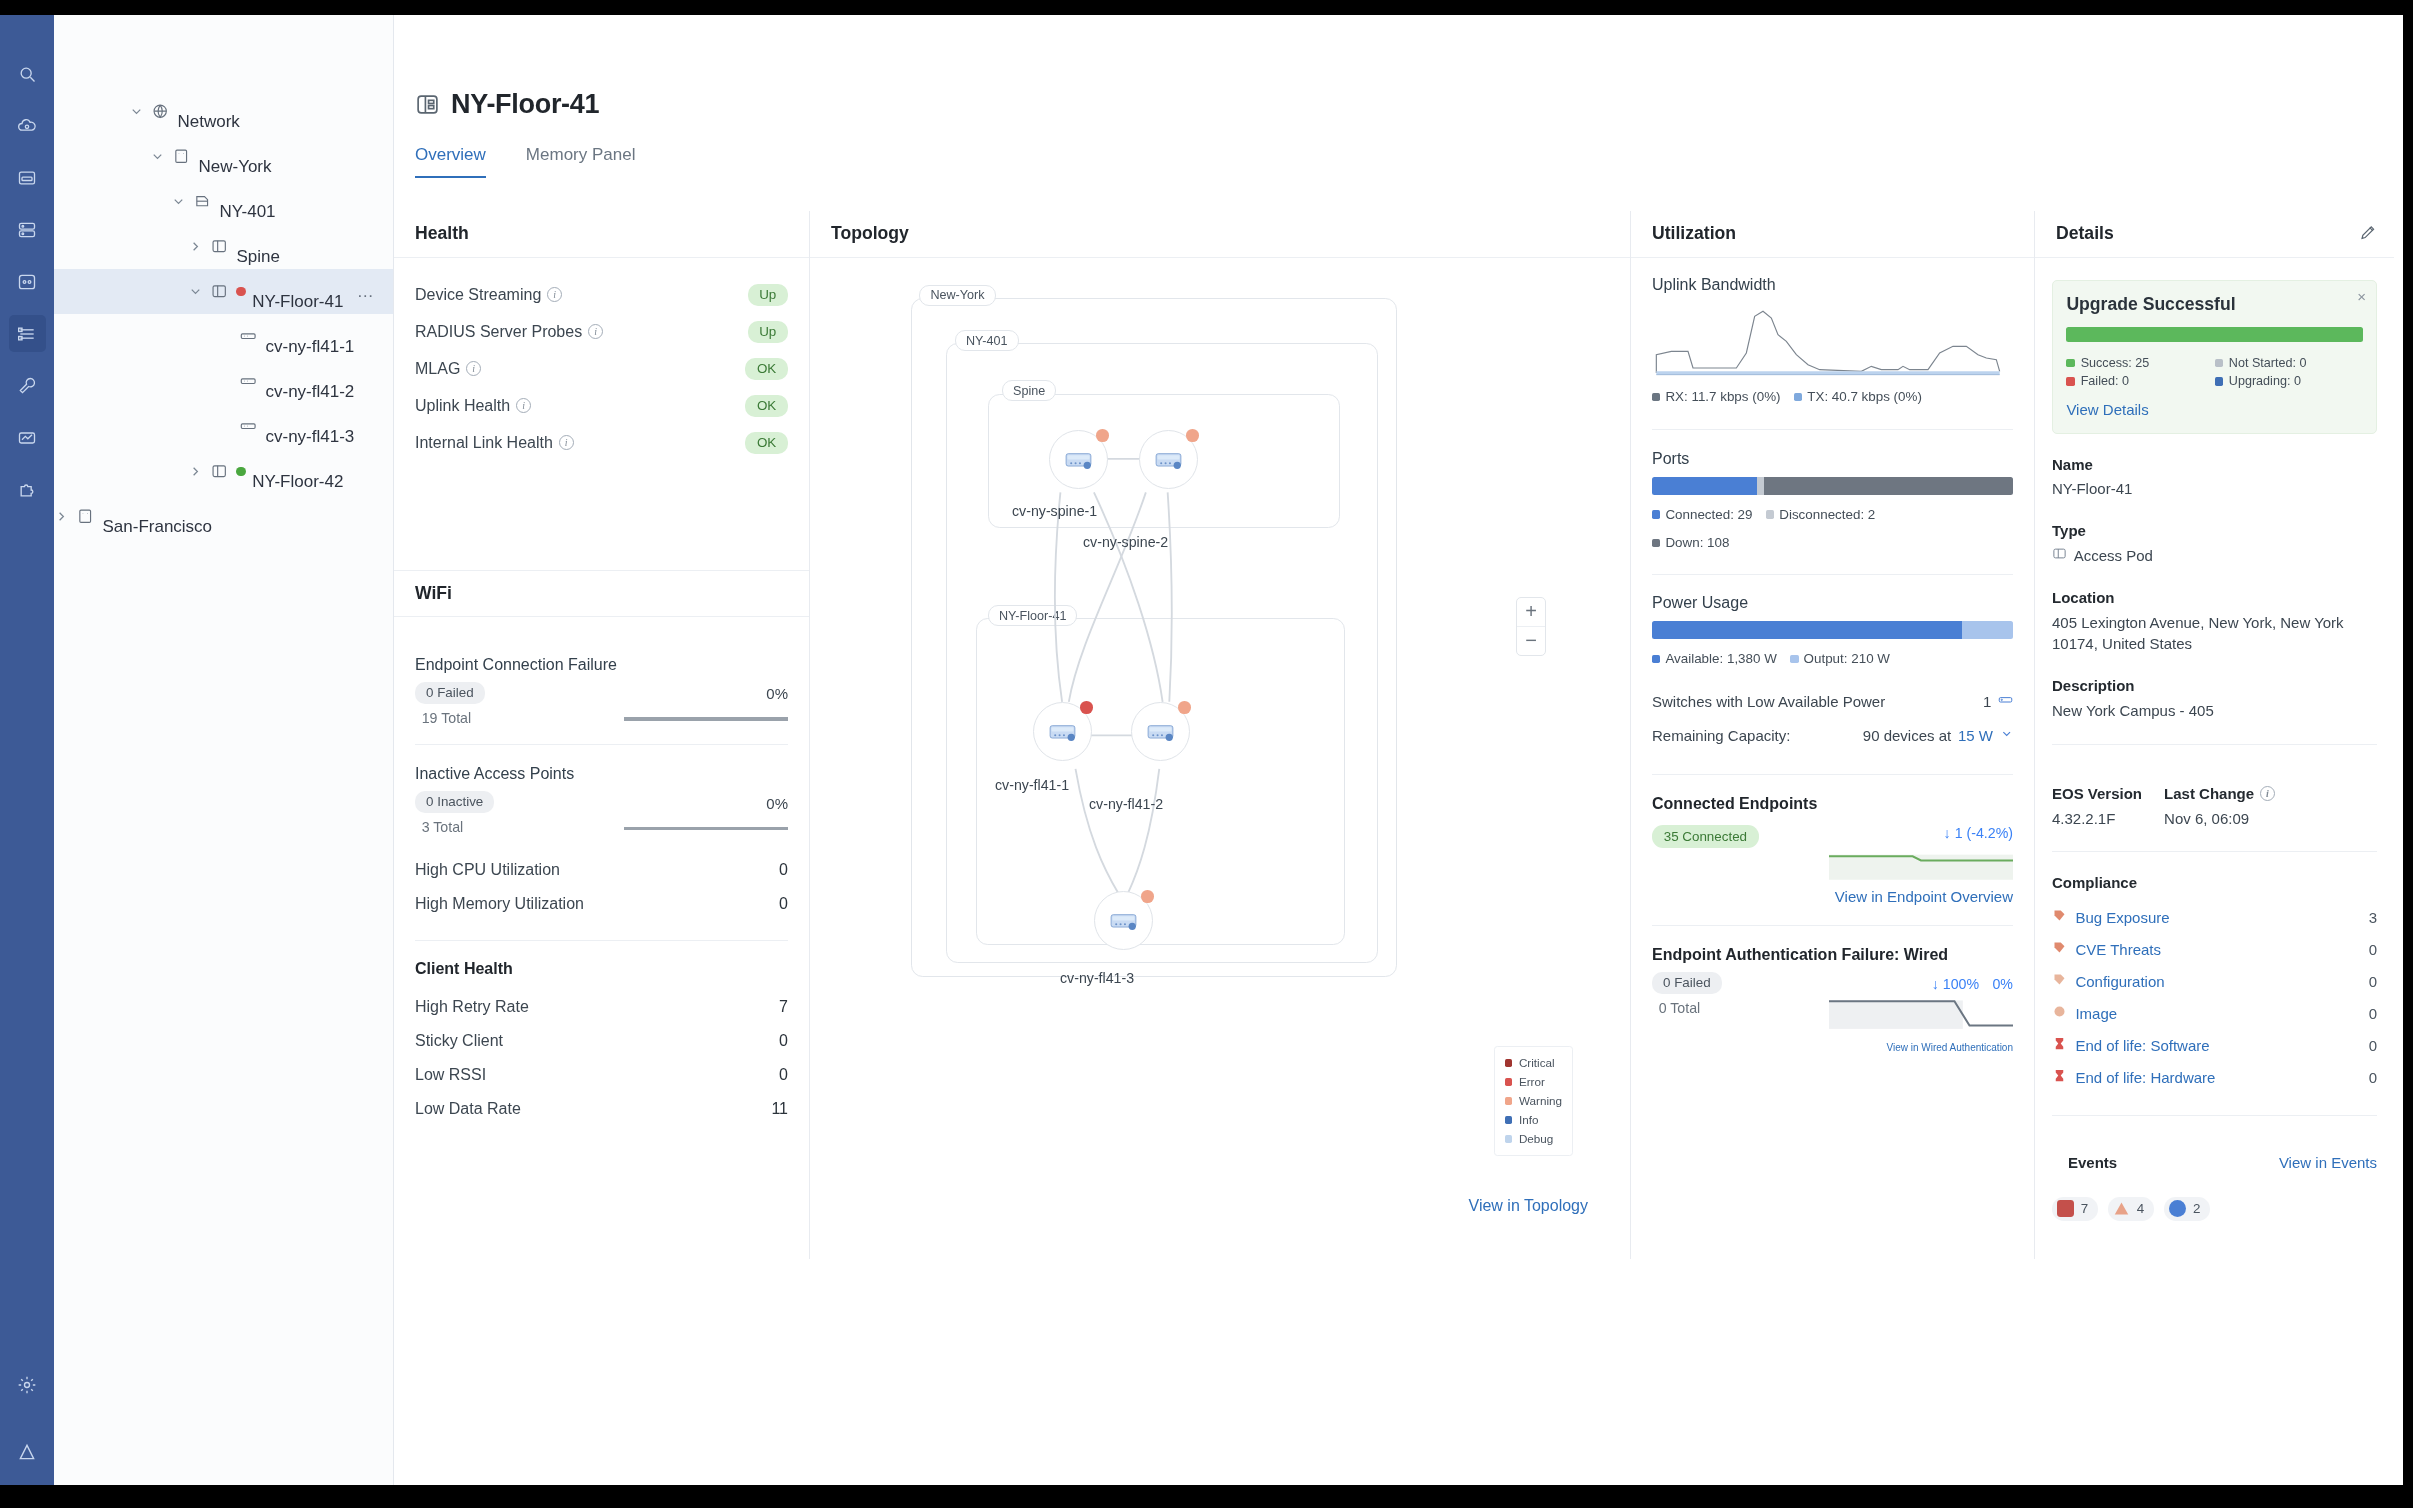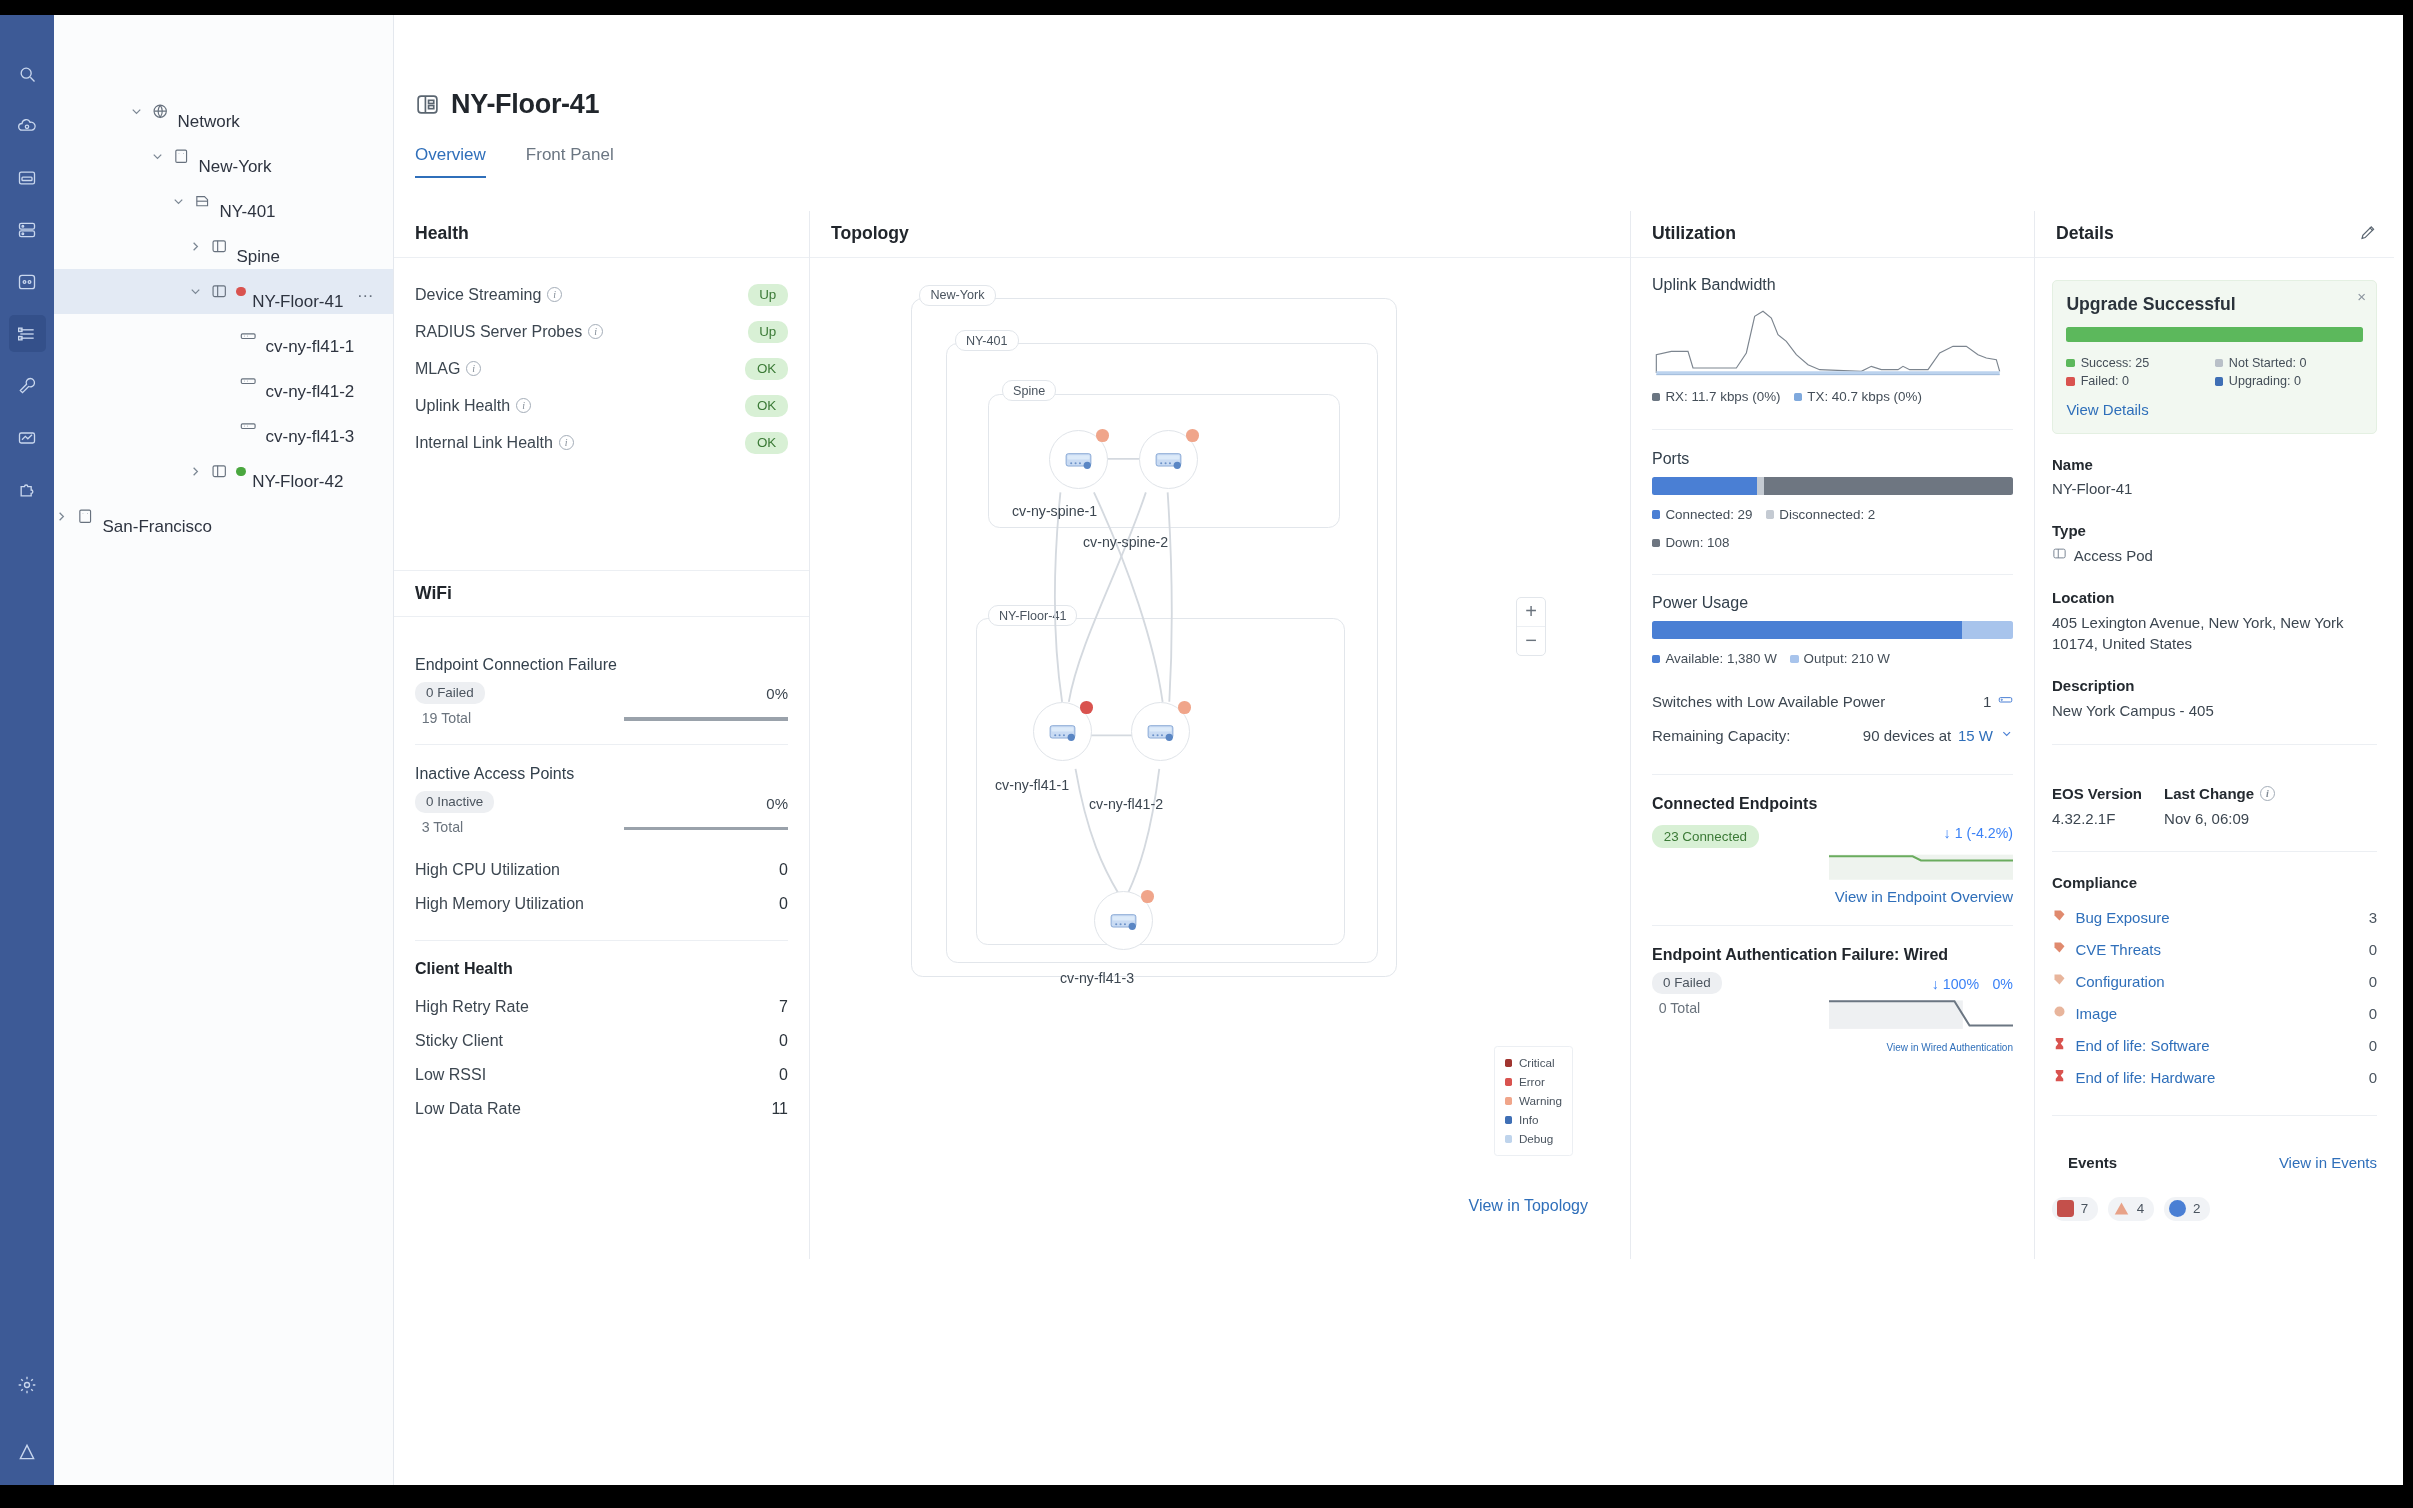--- a/index.html
+++ b/index.html
@@ -320,21 +320,21 @@
             <rect x="3" y="4" width="18" height="16" rx="3"></rect>
             <line x1="10" y1="4" x2="10" y2="20"></line>
             <rect x="13" y="8" width="5" height="3"></rect>
             <rect x="13" y="13" width="5" height="3"></rect>
           </svg>
       </span>
       <span class="page-title">NY-Floor-41</span>
     </div>
     <div class="tabs">
       <div class="tab active">Overview</div>
-      <div class="tab">Front Panel</div>
+      <div class="tab">Memory Panel</div>
     </div>
   </div>
 
   <div class="main">
 
     <div class="col col-health">
       <div class="col-head">Health</div>
       <div class="panel-body">
         <div class="hrow">
           <span class="hlabel">
@@ -626,21 +626,21 @@
             <span style="color:#4a7fd4"><svg viewBox="0 0 24 24" style="width:13.4px;height:13.4px;stroke:currentColor;fill:none;stroke-width:2">
                   <polyline points="6 9 12 15 18 9"></polyline>
                 </svg></span>
           </span>
         </div>
 
         <div class="sect-sep" style="margin-top:22px"></div>
 
         <div class="u-sub" style="margin-top:20px;font-weight:bold;color:#21262c">Connected Endpoints</div>
         <div style="display:flex;justify-content:space-between;align-items:flex-start;margin-top:11.7px">
-          <span class="green-pill">23 Connected</span>
+          <span class="green-pill">35 Connected</span>
           <div style="text-align:right;width:184px">
             <div class="trend">↓ 1 (-4.2%)</div>
             <svg viewBox="0 0 220 40" style="width:184px;height:34px;display:block;margin-top:5px">
               <rect x="0" y="10" width="220" height="30" fill="#eef3ee"></rect>
               <path d="M0,12 L100,12 L110,17 L220,17" fill="none" stroke="#6aac5e" stroke-width="2.4"></path>
             </svg>
             <div class="blue-link" style="font-size:15px;margin-top:8.4px">View in Endpoint Overview</div>
           </div>
         </div>
 

